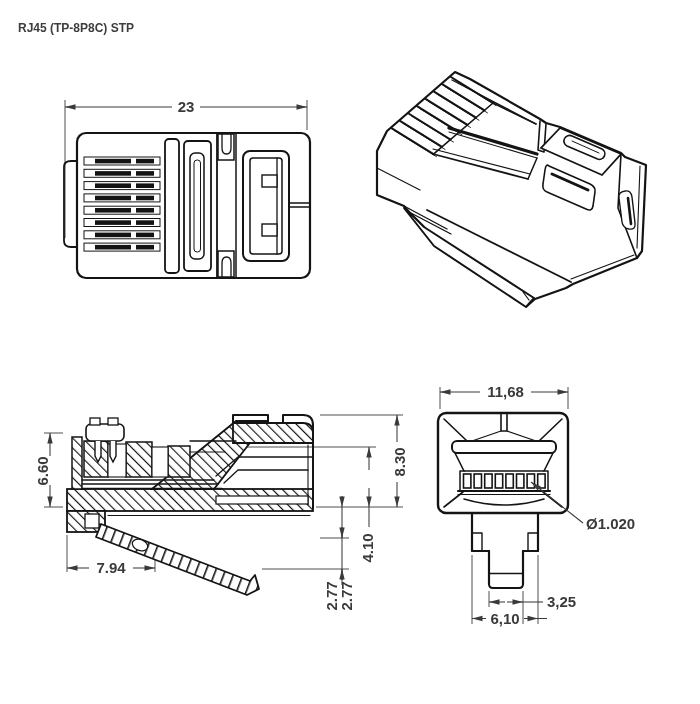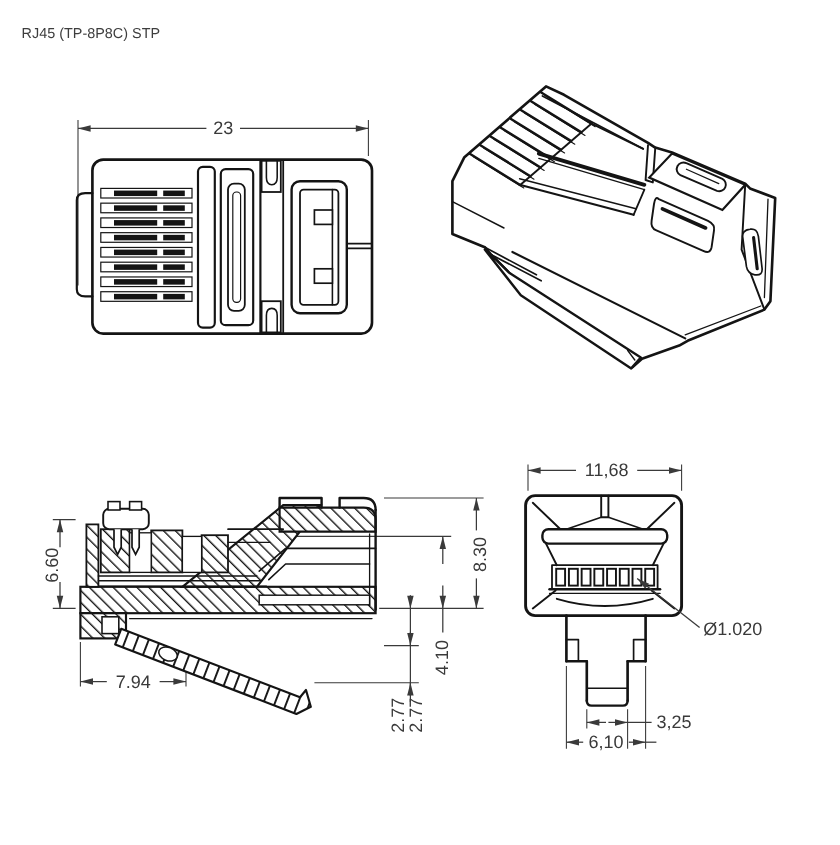--- a/index.html
+++ b/index.html
@@ -2,21 +2,21 @@
 <html style="--background: #ffffff; --line: #141414; --dimension: #3a3a3a;"><head>
 <meta charset="utf-8">
 <style>
   :root{
     --background:#ffffff;
     --line:#141414;
     --dimension:#3a3a3a;
   }
   html,body{margin:0;padding:0;background:#f4f4f4;}
   .page{position:relative;width:700px;height:704px;background:var(--background);overflow:hidden;
-        font-family:"Liberation Sans",sans-serif;}
+        font-family:"Liberation Sans",sans-serif;font-weight:bold;}
   svg{position:absolute;left:0;top:0;}
   .dim{fill:var(--dimension);font-family:"Liberation Sans",sans-serif;font-size:15px;}
   .ttl{fill:#3d3d3d;font-family:"Liberation Sans",sans-serif;font-size:12px;}
   .dimline{stroke:var(--dimension);stroke-width:1.05;fill:none;}
   .ext{stroke:var(--dimension);stroke-width:0.9;fill:none;}
   .ln{stroke:var(--line);fill:none;stroke-linecap:round;}
   .lnf{stroke:var(--line);fill:#ffffff;}
   .lnh{stroke:var(--line);fill:url(#hatch);}
   .lnl{stroke:var(--line);fill:url(#lhatch);}
   .blk{fill:var(--line);stroke:none;}

